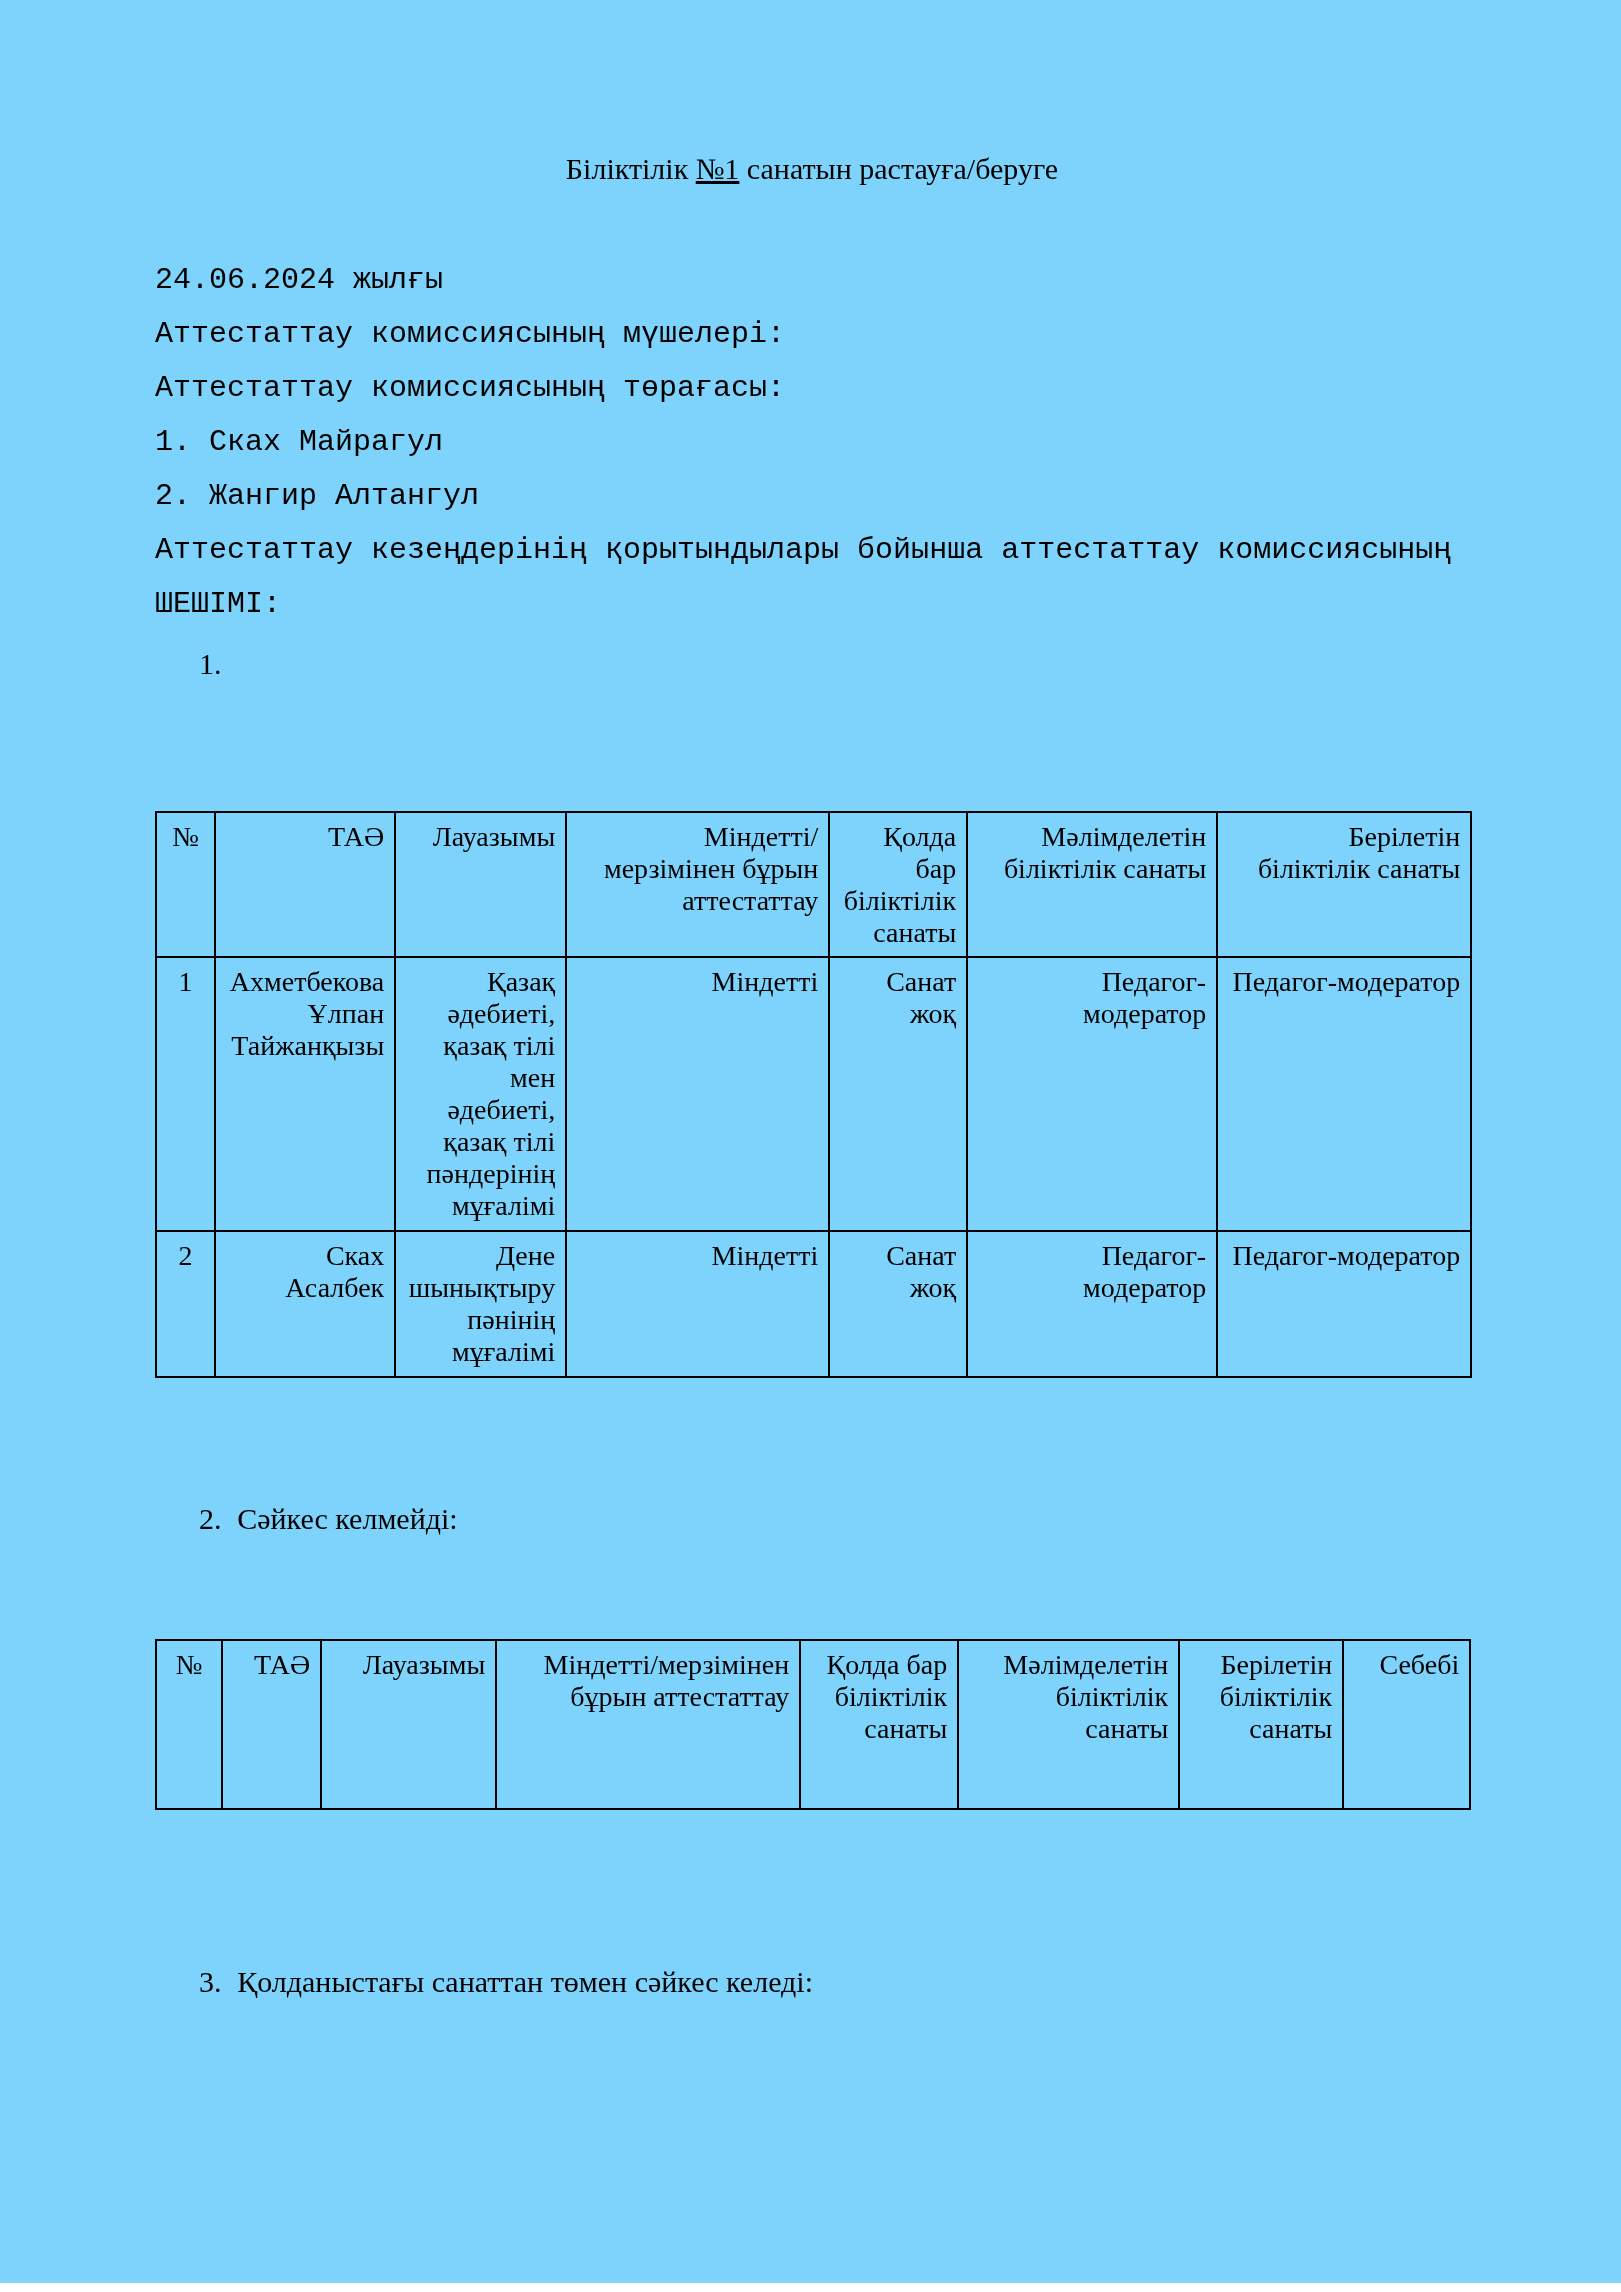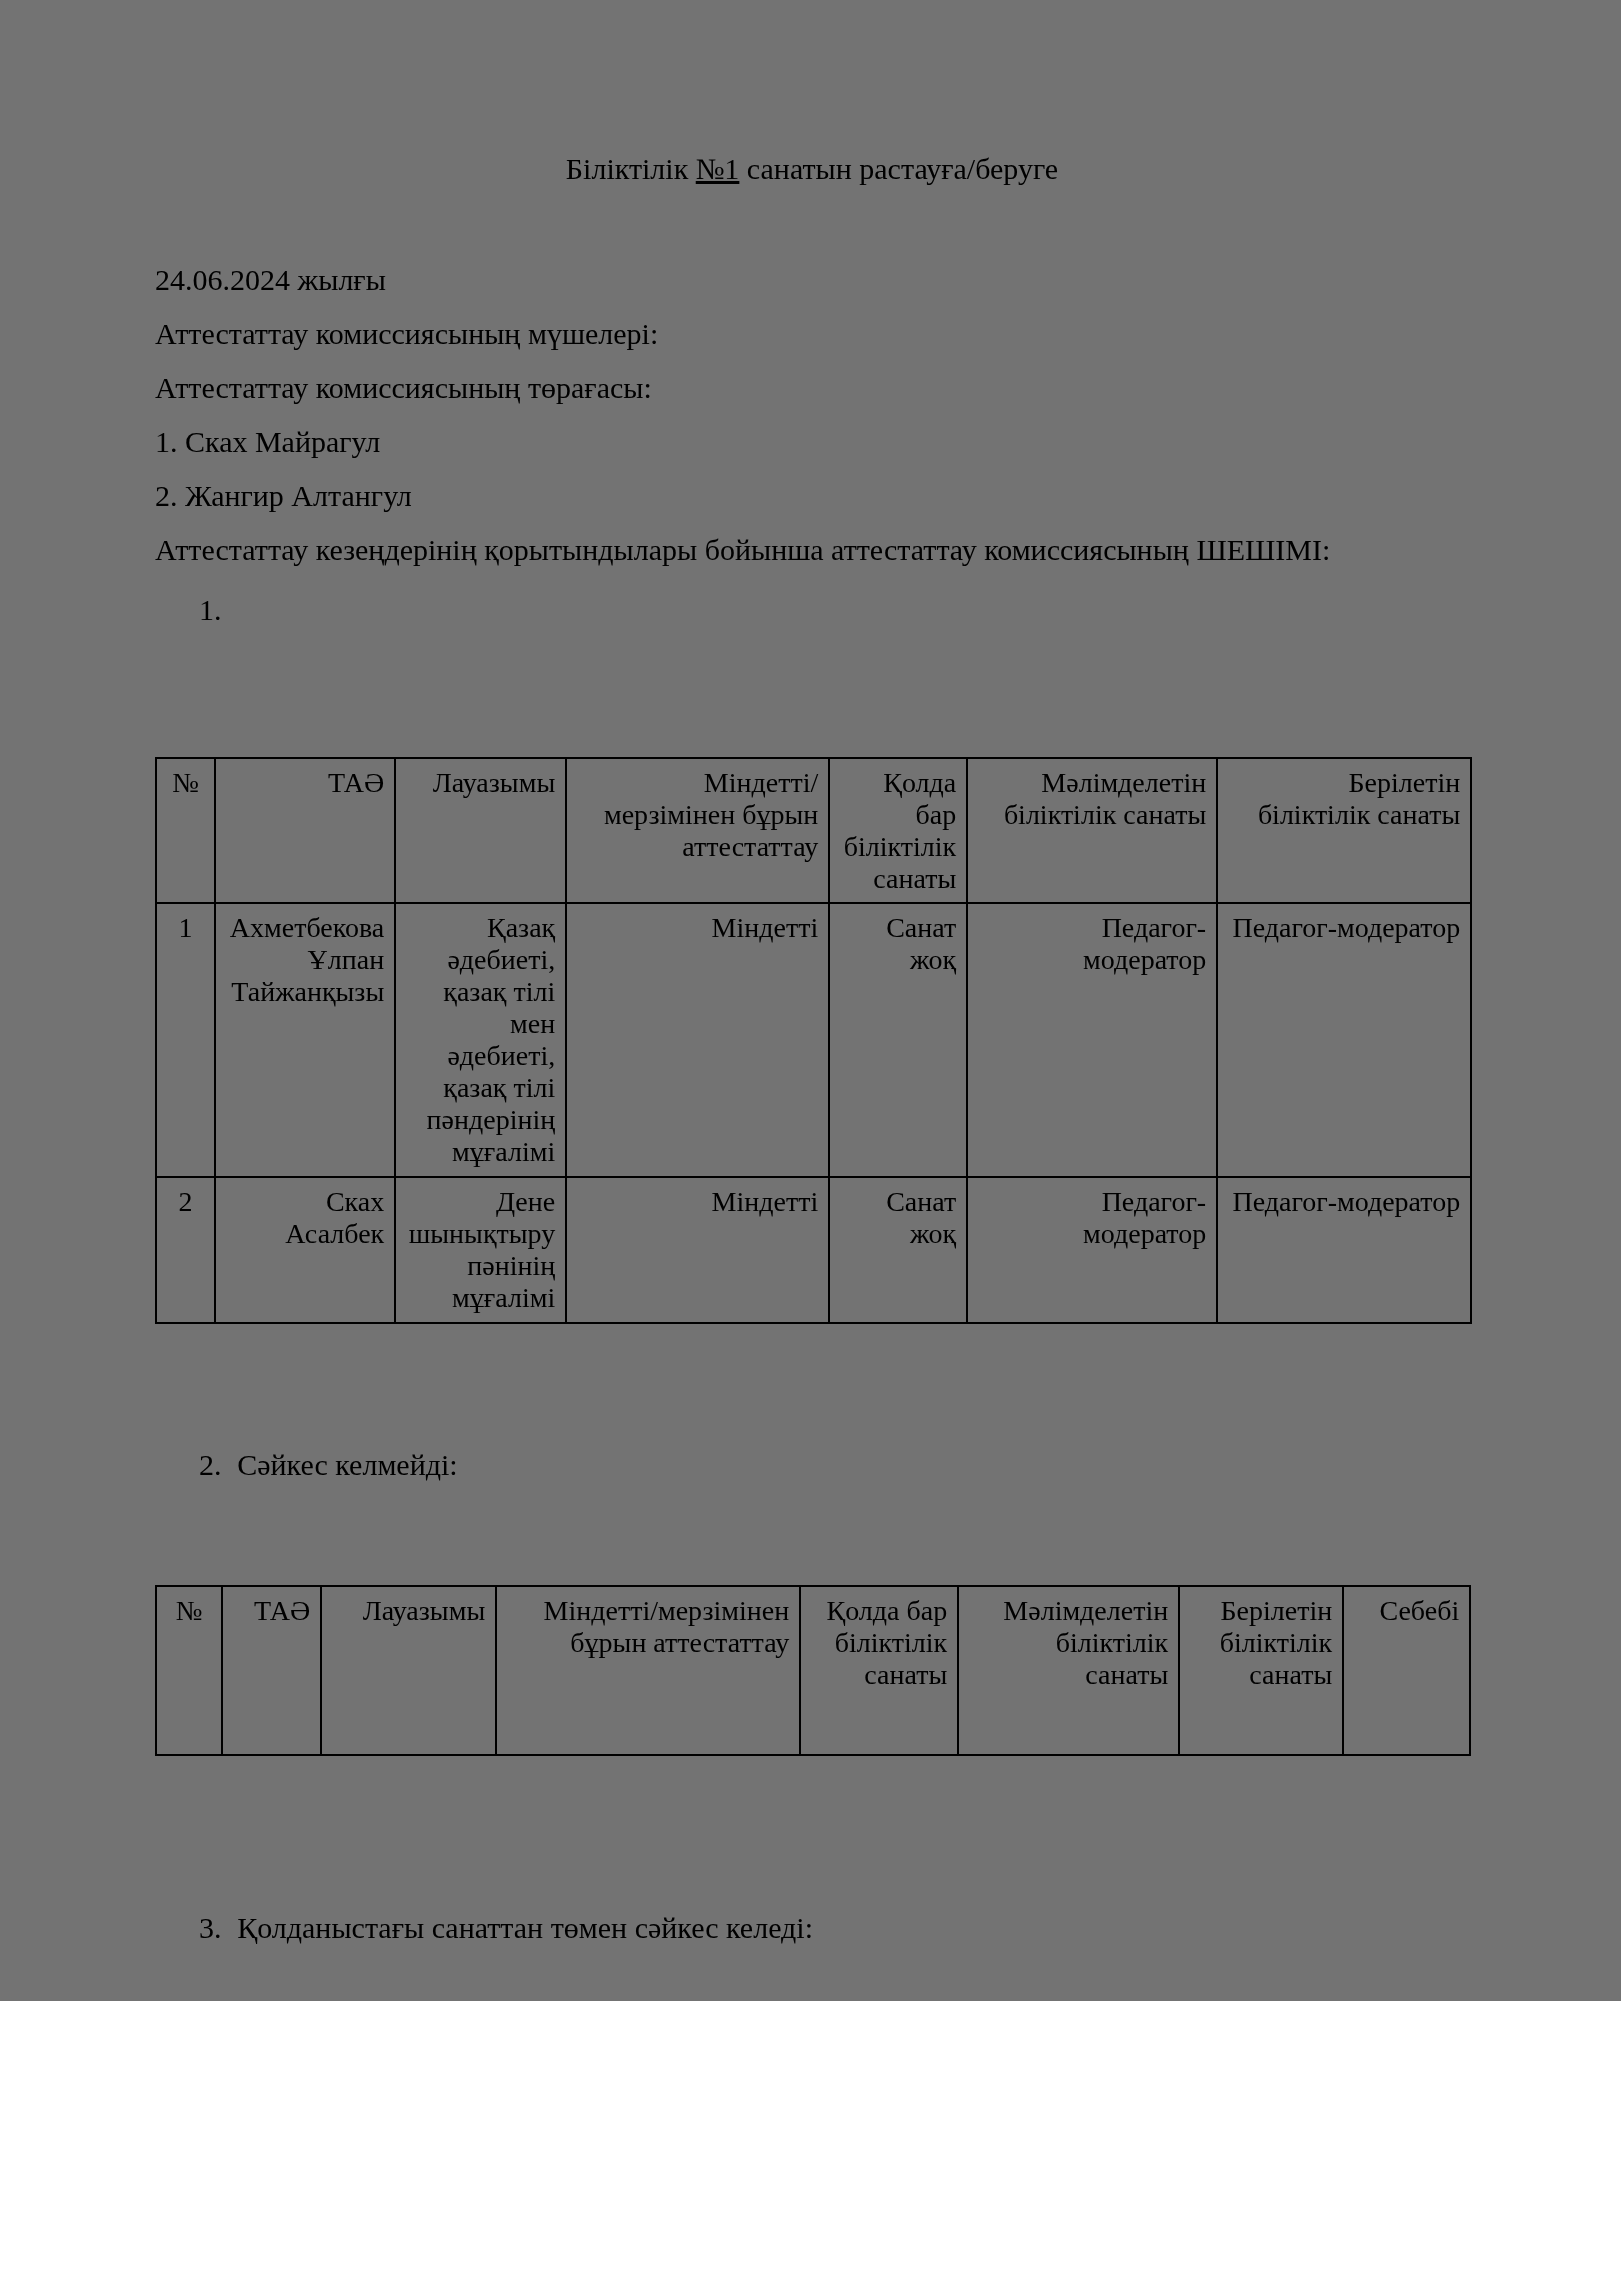--- a/index.html
+++ b/index.html
@@ -6,37 +6,37 @@
   html, body { background: #ffffff; }
   body {
     width: 1621px;
     height: 2293px;
     overflow: hidden;
     font-family: "Liberation Serif", serif;
     color: #000000;
   }
   .page {
     width: 1621px;
-    height: 2001px;
+    height: 2283px;
     padding: 145px 152px 0 155px;
-    background: #737373;
+    background: #7dd3fc;
   }
   .title-block {
     text-align: center;
     font-size: 30px;
     line-height: 47px;
   }
   .title-line { margin: 0; }
   .u { text-decoration: underline; }
   .body-block {
     margin-top: 61px;
     font-size: 30px;
     line-height: 54px;
   }
-  .body-block p { margin: 0; }
+  .body-block p { margin: 0; font-family: Liberation Mono, monospace; }
   .section-heading {
     margin-top: 5.9px;
     padding-left: 44px;
     font-size: 30px;
     line-height: 54px;
     display: flex;
   }
   .section-heading .num { margin-right: 15.7px; }
   .mt-table1 { margin-top: 120px; }
   .mt-sec2   { margin-top: 114px; }

